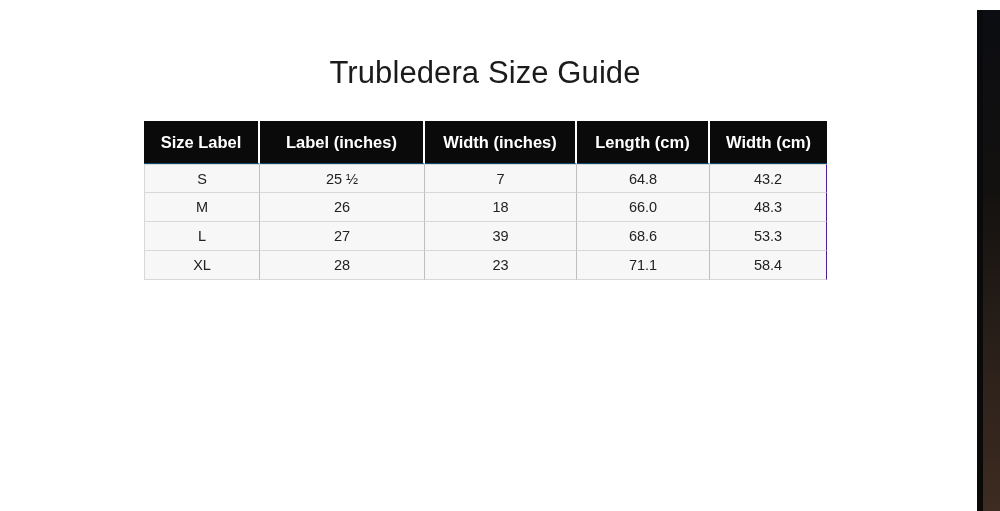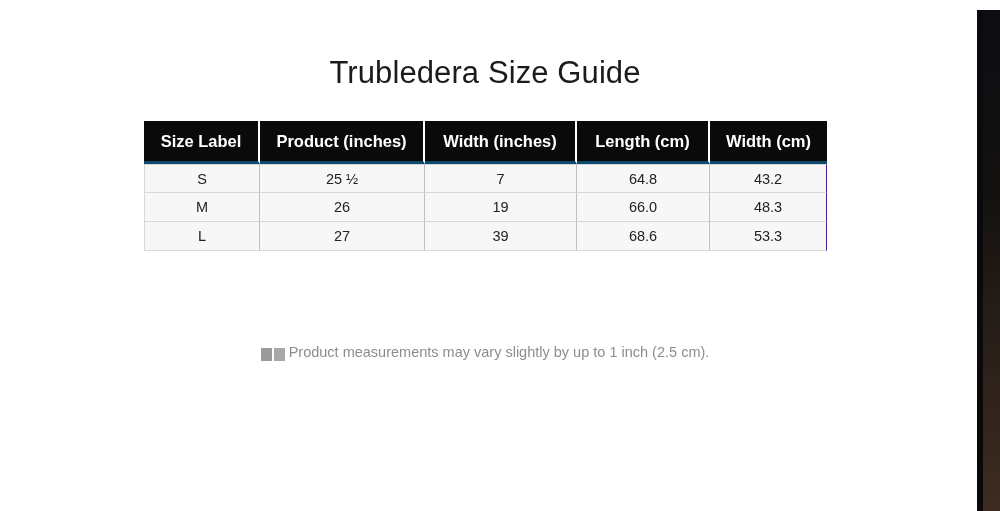--- a/index.html
+++ b/index.html
@@ -72,21 +72,21 @@
   }
   table.size-table thead th {
     background: #0a0a0a;
     color: #ffffff;
     font-size: 16.5px;
     font-weight: bold;
     height: 43px;
     text-align: center;
     padding: 0 4px;
     border-right: 2px solid #ffffff;
-    border-bottom: 3px solid #0c4a6e;
+    border-bottom: 1px solid #0c4a6e;
     white-space: nowrap;
     box-sizing: border-box;
   }
   table.size-table thead th:last-child {
     border-right: none;
   }
   table.size-table tbody td {
     background: #f7f7f7;
     color: #222222;
     font-size: 14.5px;
@@ -160,53 +160,57 @@
       <colgroup>
         <col class="c0">
           <col class="c1">
           <col class="c2">
           <col class="c3">
           <col class="c4">
       </colgroup>
       <thead>
         <tr>
           <th>Size Label</th>
-          <th>Product (inches)</th>
+          <th>Label (inches)</th>
           <th>Width (inches)</th>
           <th>Length (cm)</th>
           <th>Width (cm)</th>
         </tr>
       </thead>
       <tbody>
         <tr>
           <td>S</td>
           <td>25 ½</td>
           <td>7</td>
           <td>64.8</td>
           <td>43.2</td>
         </tr>
         <tr>
           <td>M</td>
           <td>26</td>
-          <td>19</td>
+          <td>18</td>
           <td>66.0</td>
           <td>48.3</td>
         </tr>
         <tr>
           <td>L</td>
           <td>27</td>
           <td>39</td>
           <td>68.6</td>
           <td>53.3</td>
         </tr>
+        <tr>
+          <td>XL</td>
+          <td>28</td>
+          <td>23</td>
+          <td>71.1</td>
+          <td>58.4</td>
+        </tr>
       </tbody>
     </table>
   </div>
 
-  <div id="footnote">
-    <span class="tofu-pair"><span class="tofu"></span><span class="tofu b"></span></span><span class="note-text">Product measurements may vary slightly by up to 1 inch (2.5 cm).</span>
-  </div>
 
   <div id="edge-strip">
     <div class="seam"></div>
   </div>
 
 </div>
 
 </body></html>

